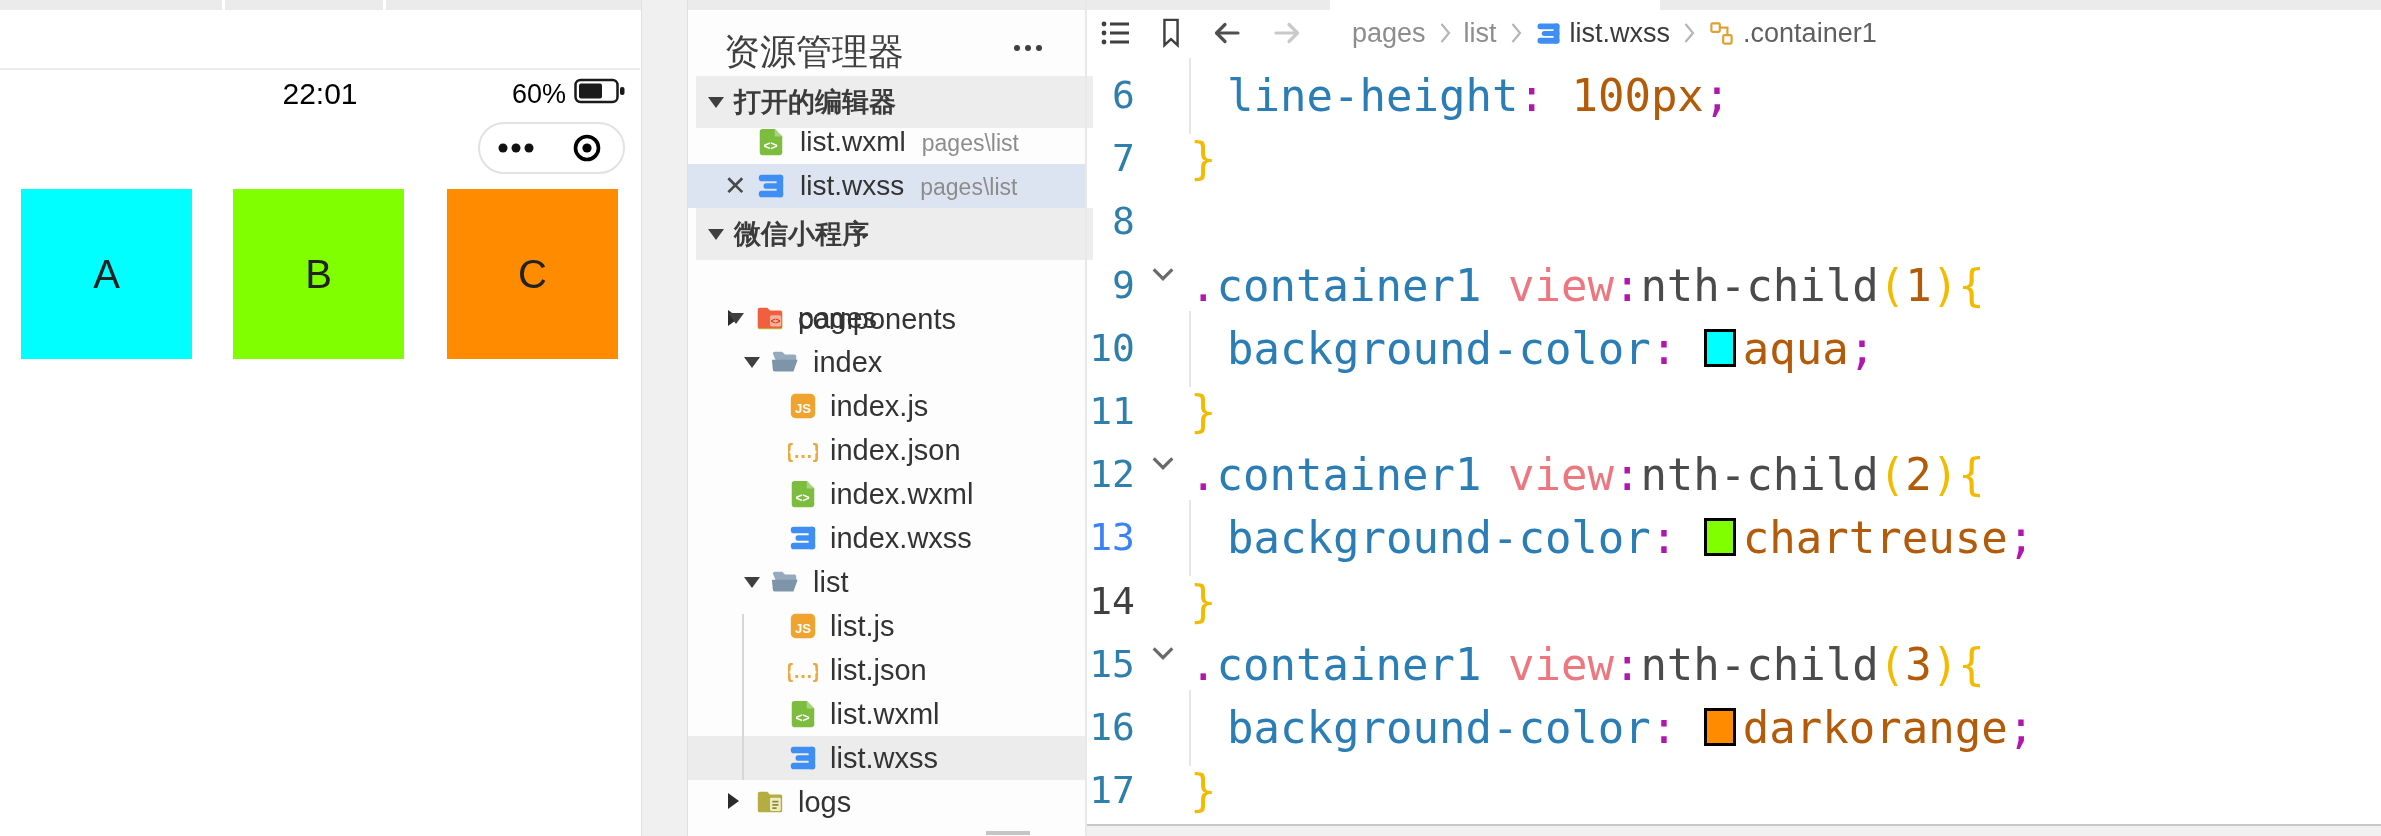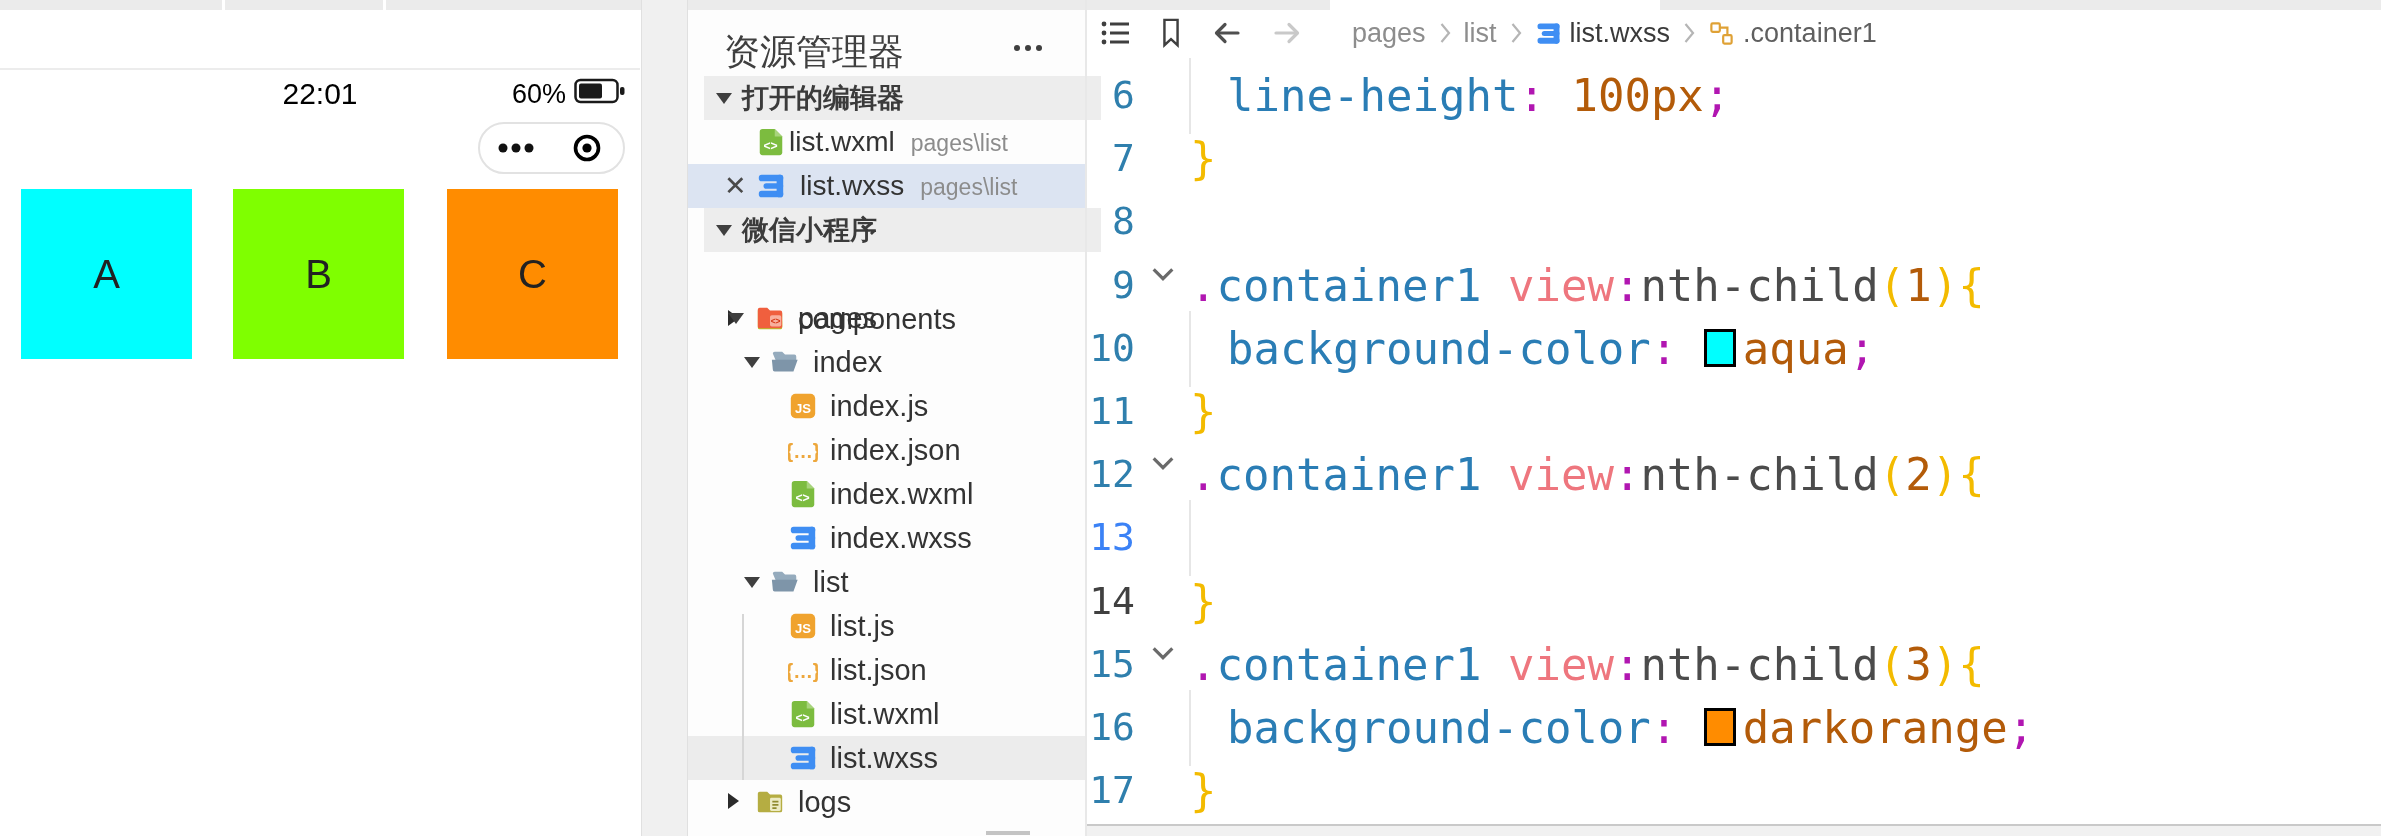--- a/index.html
+++ b/index.html
@@ -25,21 +25,21 @@
   .capsule-half{flex:1;display:flex;align-items:center;justify-content:center;height:100%;cursor:pointer;}
   .square{top:179px;width:171px;height:170px;display:flex;align-items:center;justify-content:center;
           font-size:40px;color:#222;}
   
   .gutter{left:641px;top:0;width:47px;height:836px;background:#f0f0f0;
           border-left:1px solid #e0e0e0;border-right:1px solid #e0e0e0;box-sizing:border-box;}
   
   .explorer{left:688px;top:10px;width:397px;height:826px;background:#fdfdfd;}
   .exp-title{position:absolute;left:36px;top:18px;font-size:36px;color:#3f3f3f;}
   .exp-more{position:absolute;right:42px;top:28px;cursor:pointer;}
-  .sec-header{position:absolute;left:16px;width:397px;height:44px;background:#ededed;}
+  .sec-header{position:absolute;left:8px;width:397px;height:52px;background:#ededed;}
   .sec-header .lbl{position:absolute;left:38px;top:50%;transform:translateY(-50%);
                    font-size:27px;font-weight:bold;color:#3b3b3b;}
   .row{position:absolute;left:0;width:397px;height:44px;}
   .row .name{position:absolute;top:50%;transform:translateY(-50%);font-size:28px;color:#333;white-space:nowrap;}
   .row .path{font-size:23px;color:#8c8c8c;margin-left:16px;}
   .row .ficon{position:absolute;top:7px;width:30px;height:30px;}
   .row .ficon svg{width:30px;height:30px;display:block;}
   .closex{position:absolute;left:36px;top:50%;transform:translateY(-50%);font-size:27px;color:#4a4a4a;cursor:pointer;}
   .tri-exp{position:absolute;top:50%;margin-top:-5px;width:0;height:0;
            border-left:8px solid transparent;border-right:8px solid transparent;border-top:11px solid #3f3f3f;}
@@ -138,21 +138,21 @@
     </div>
     <div id="open-editors">
         <div class="row" style="top: 110px;">
           <span class="ficon" style="left: 68px;">
             <svg viewBox="0 0 32 32">
               <path d="M7 2h13l8 8v17a3 3 0 0 1-3 3H7a3 3 0 0 1-3-3V5a3 3 0 0 1 3-3z" fill="#7cbc3f"></path>
               <path d="M20 2l8 8h-8z" fill="#a8d47c"></path>
               <text x="15.5" y="24" font-size="13" font-weight="bold" fill="#fff" text-anchor="middle">&lt;&gt;</text>
             </svg>
           </span>
-          <span class="name" style="left: 101px;">list.wxml<span class="path">pages\list</span></span>
+          <span class="name" style="left: 112px;">list.wxml<span class="path">pages\list</span></span>
         </div>
         <div class="row" style="top: 154px; background: rgb(220, 228, 242);">
           <span class="closex">✕</span>
           <span class="ficon" style="left: 68px;">
             <svg viewBox="0 0 32 32">
               <g fill="#3f8ef3">
                 <rect x="3" y="4" width="26" height="7" rx="3"></rect>
                 <rect x="8" y="13" width="21" height="6" rx="3"></rect>
                 <rect x="3" y="21" width="26" height="7" rx="3"></rect>
                 <rect x="22" y="4" width="7" height="24" rx="3"></rect>
@@ -416,20 +416,21 @@
       <div class="abs codeline" style="top: 443.2px;">
         <span class="lnum" style="color: rgb(47, 127, 173);">12</span>
         <span class="fold"><svg width="32" height="32" viewBox="0 0 24 24" fill="none" stroke="#6a6a6a" stroke-width="2.4">
             <path d="M5 8.5l7 7 7-7"></path>
           </svg></span>
         <span class="ctext"><span style="color: rgb(177, 22, 177);">.</span><span style="color: rgb(42, 125, 181);">container1</span><span style="color: rgb(51, 51, 51);"> </span><span style="color: rgb(238, 118, 126);">view</span><span style="color: rgb(177, 22, 177);">:</span><span style="color: rgb(75, 75, 75);">nth-child</span><span style="color: rgb(243, 187, 0);">(</span><span style="color: rgb(179, 91, 9);">2</span><span style="color: rgb(243, 187, 0);">)</span><span style="color: rgb(243, 187, 0);">{</span></span>
       </div>
       <div class="abs codeline" style="top: 506.4px;">
         <span class="code-guide"></span>
         <span class="lnum" style="color: #3b82f6;">13</span>
+        <span class="ctext ind"><span style="color: rgb(42, 125, 181);">background-color</span><span style="color: rgb(177, 22, 177);">:</span><span style="color: rgb(51, 51, 51);"> </span><span class="swatch" style="background: rgb(127, 255, 0);"></span><span style="color: rgb(179, 91, 9);">chartreuse</span><span style="color: rgb(177, 22, 177);">;</span></span>
       </div>
       <div class="abs codeline" style="top: 569.6px;">
         <span class="lnum" style="color: #404040;">14</span>
         <span class="ctext"><span style="color: rgb(243, 187, 0);">}</span></span>
       </div>
       <div class="abs codeline" style="top: 632.8px;">
         <span class="lnum" style="color: rgb(47, 127, 173);">15</span>
         <span class="fold"><svg width="32" height="32" viewBox="0 0 24 24" fill="none" stroke="#6a6a6a" stroke-width="2.4">
             <path d="M5 8.5l7 7 7-7"></path>
           </svg></span>

